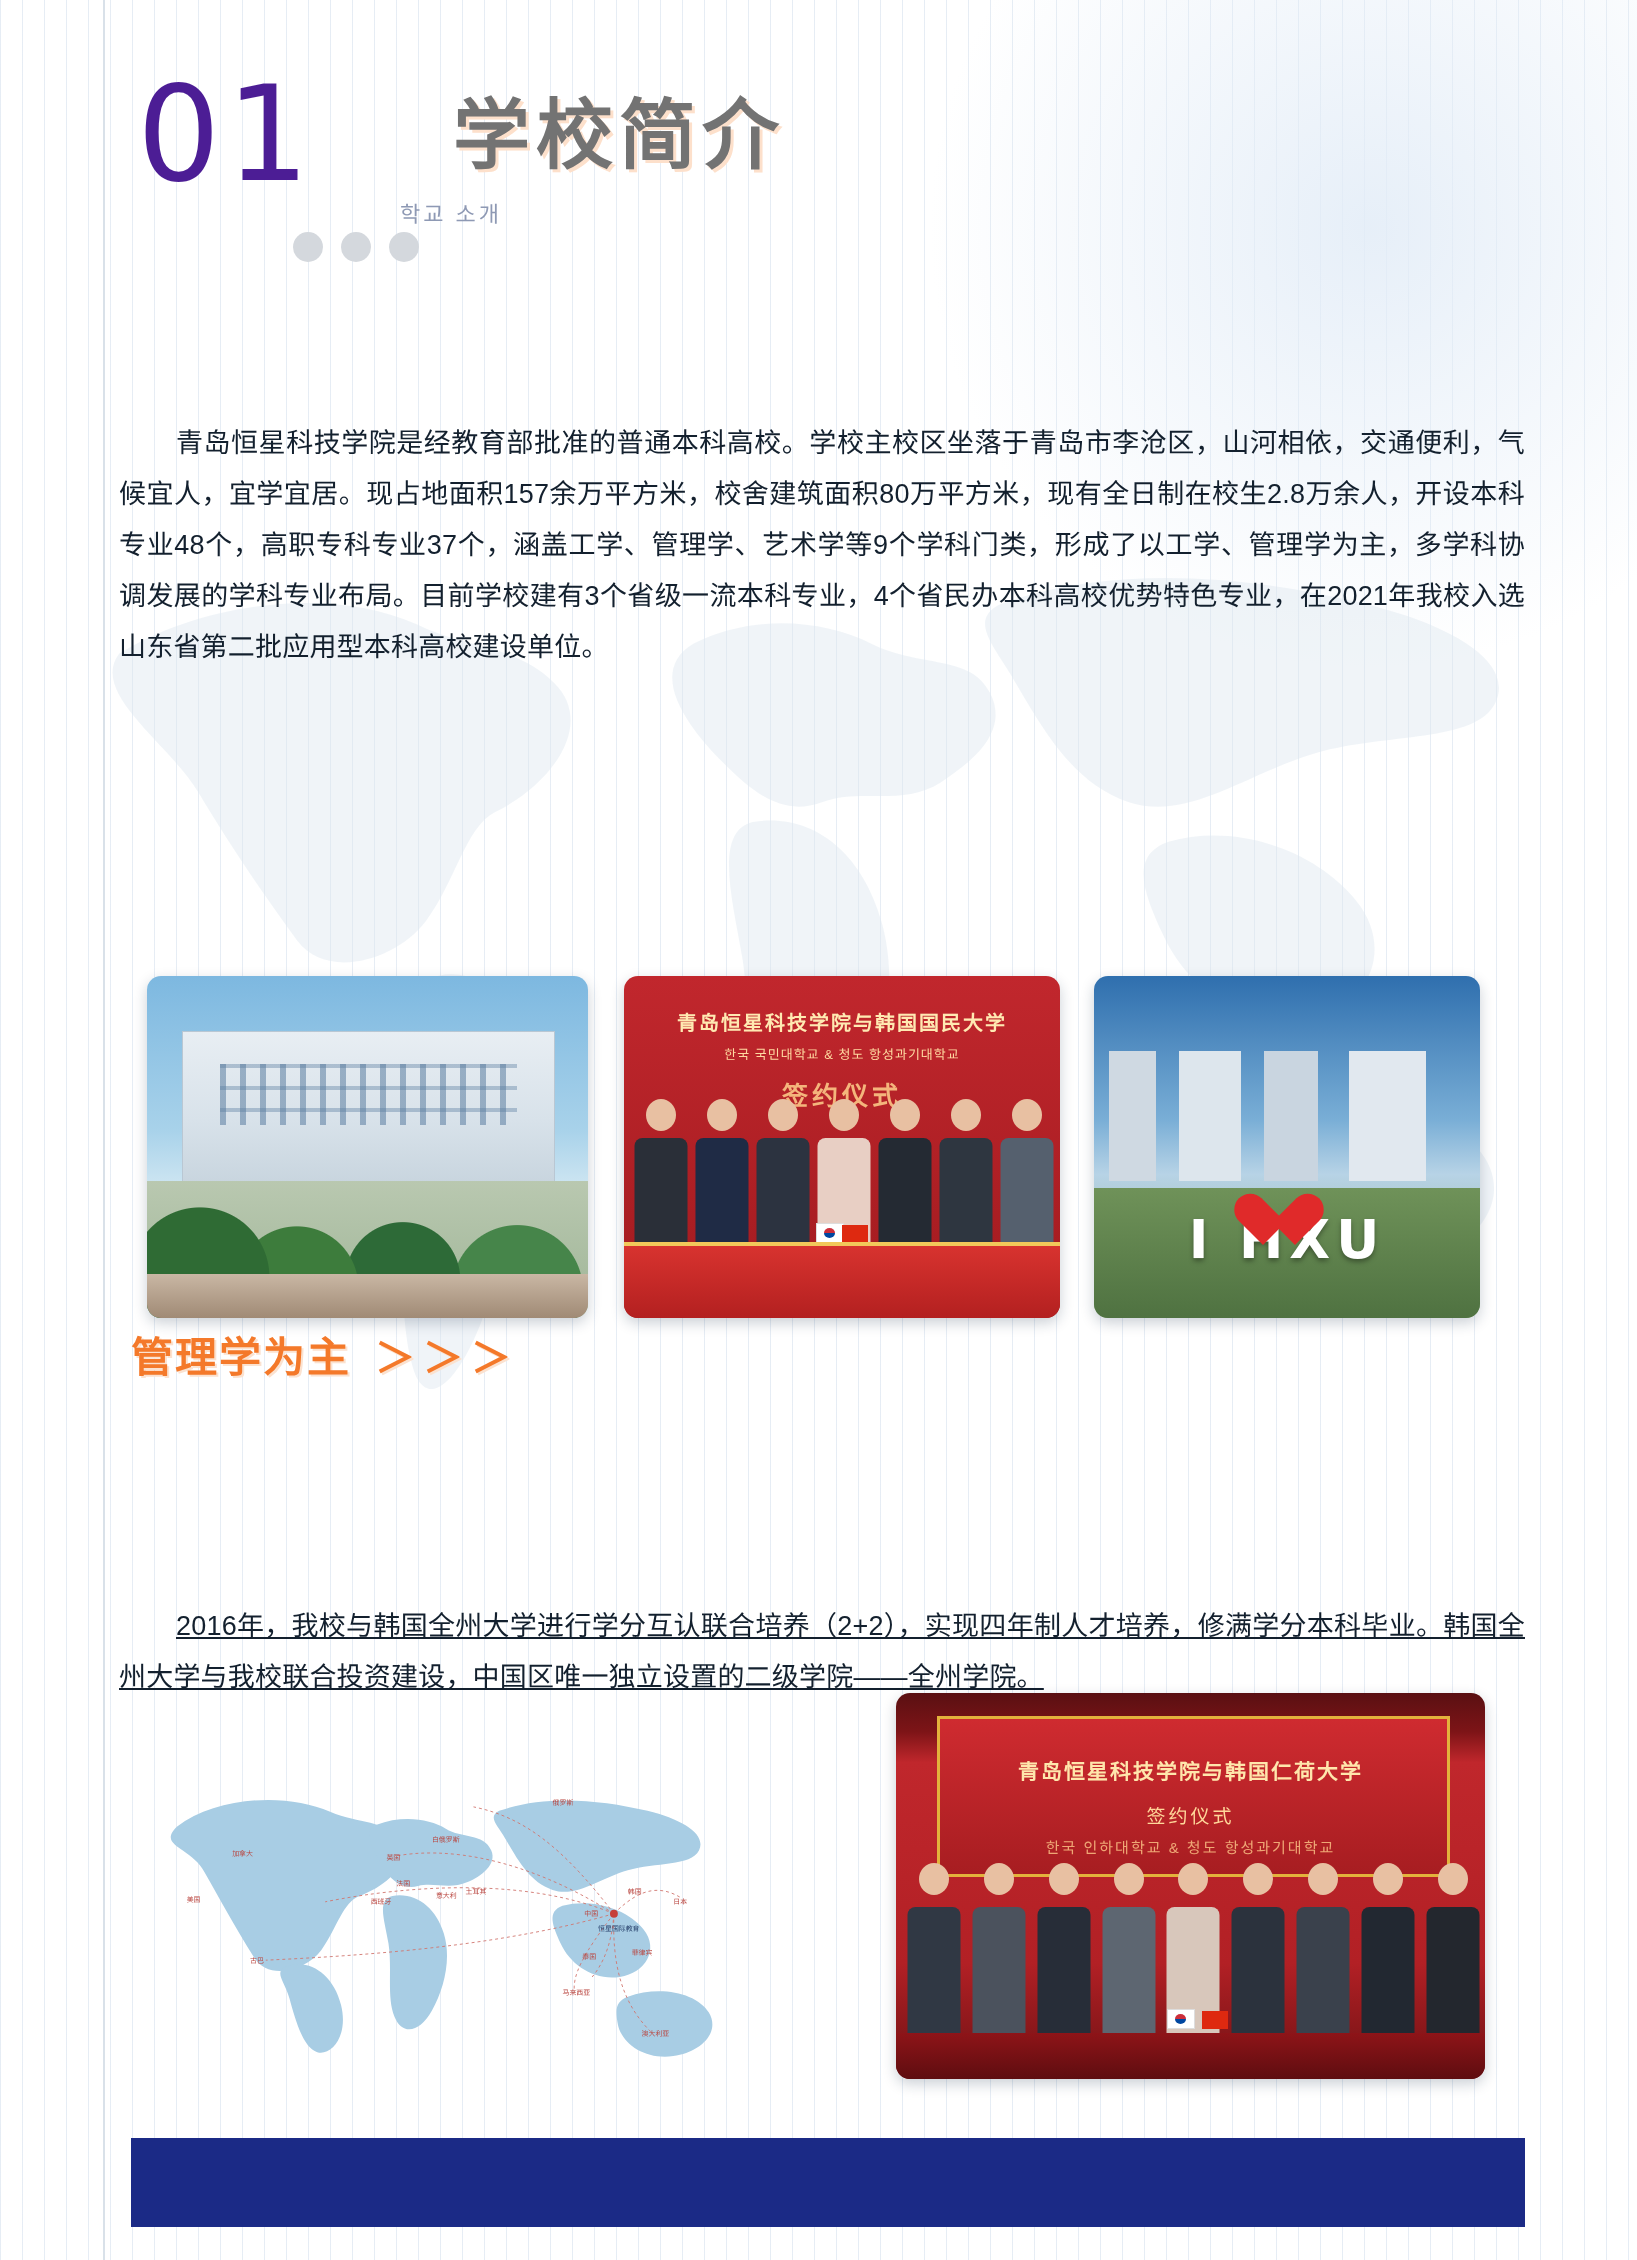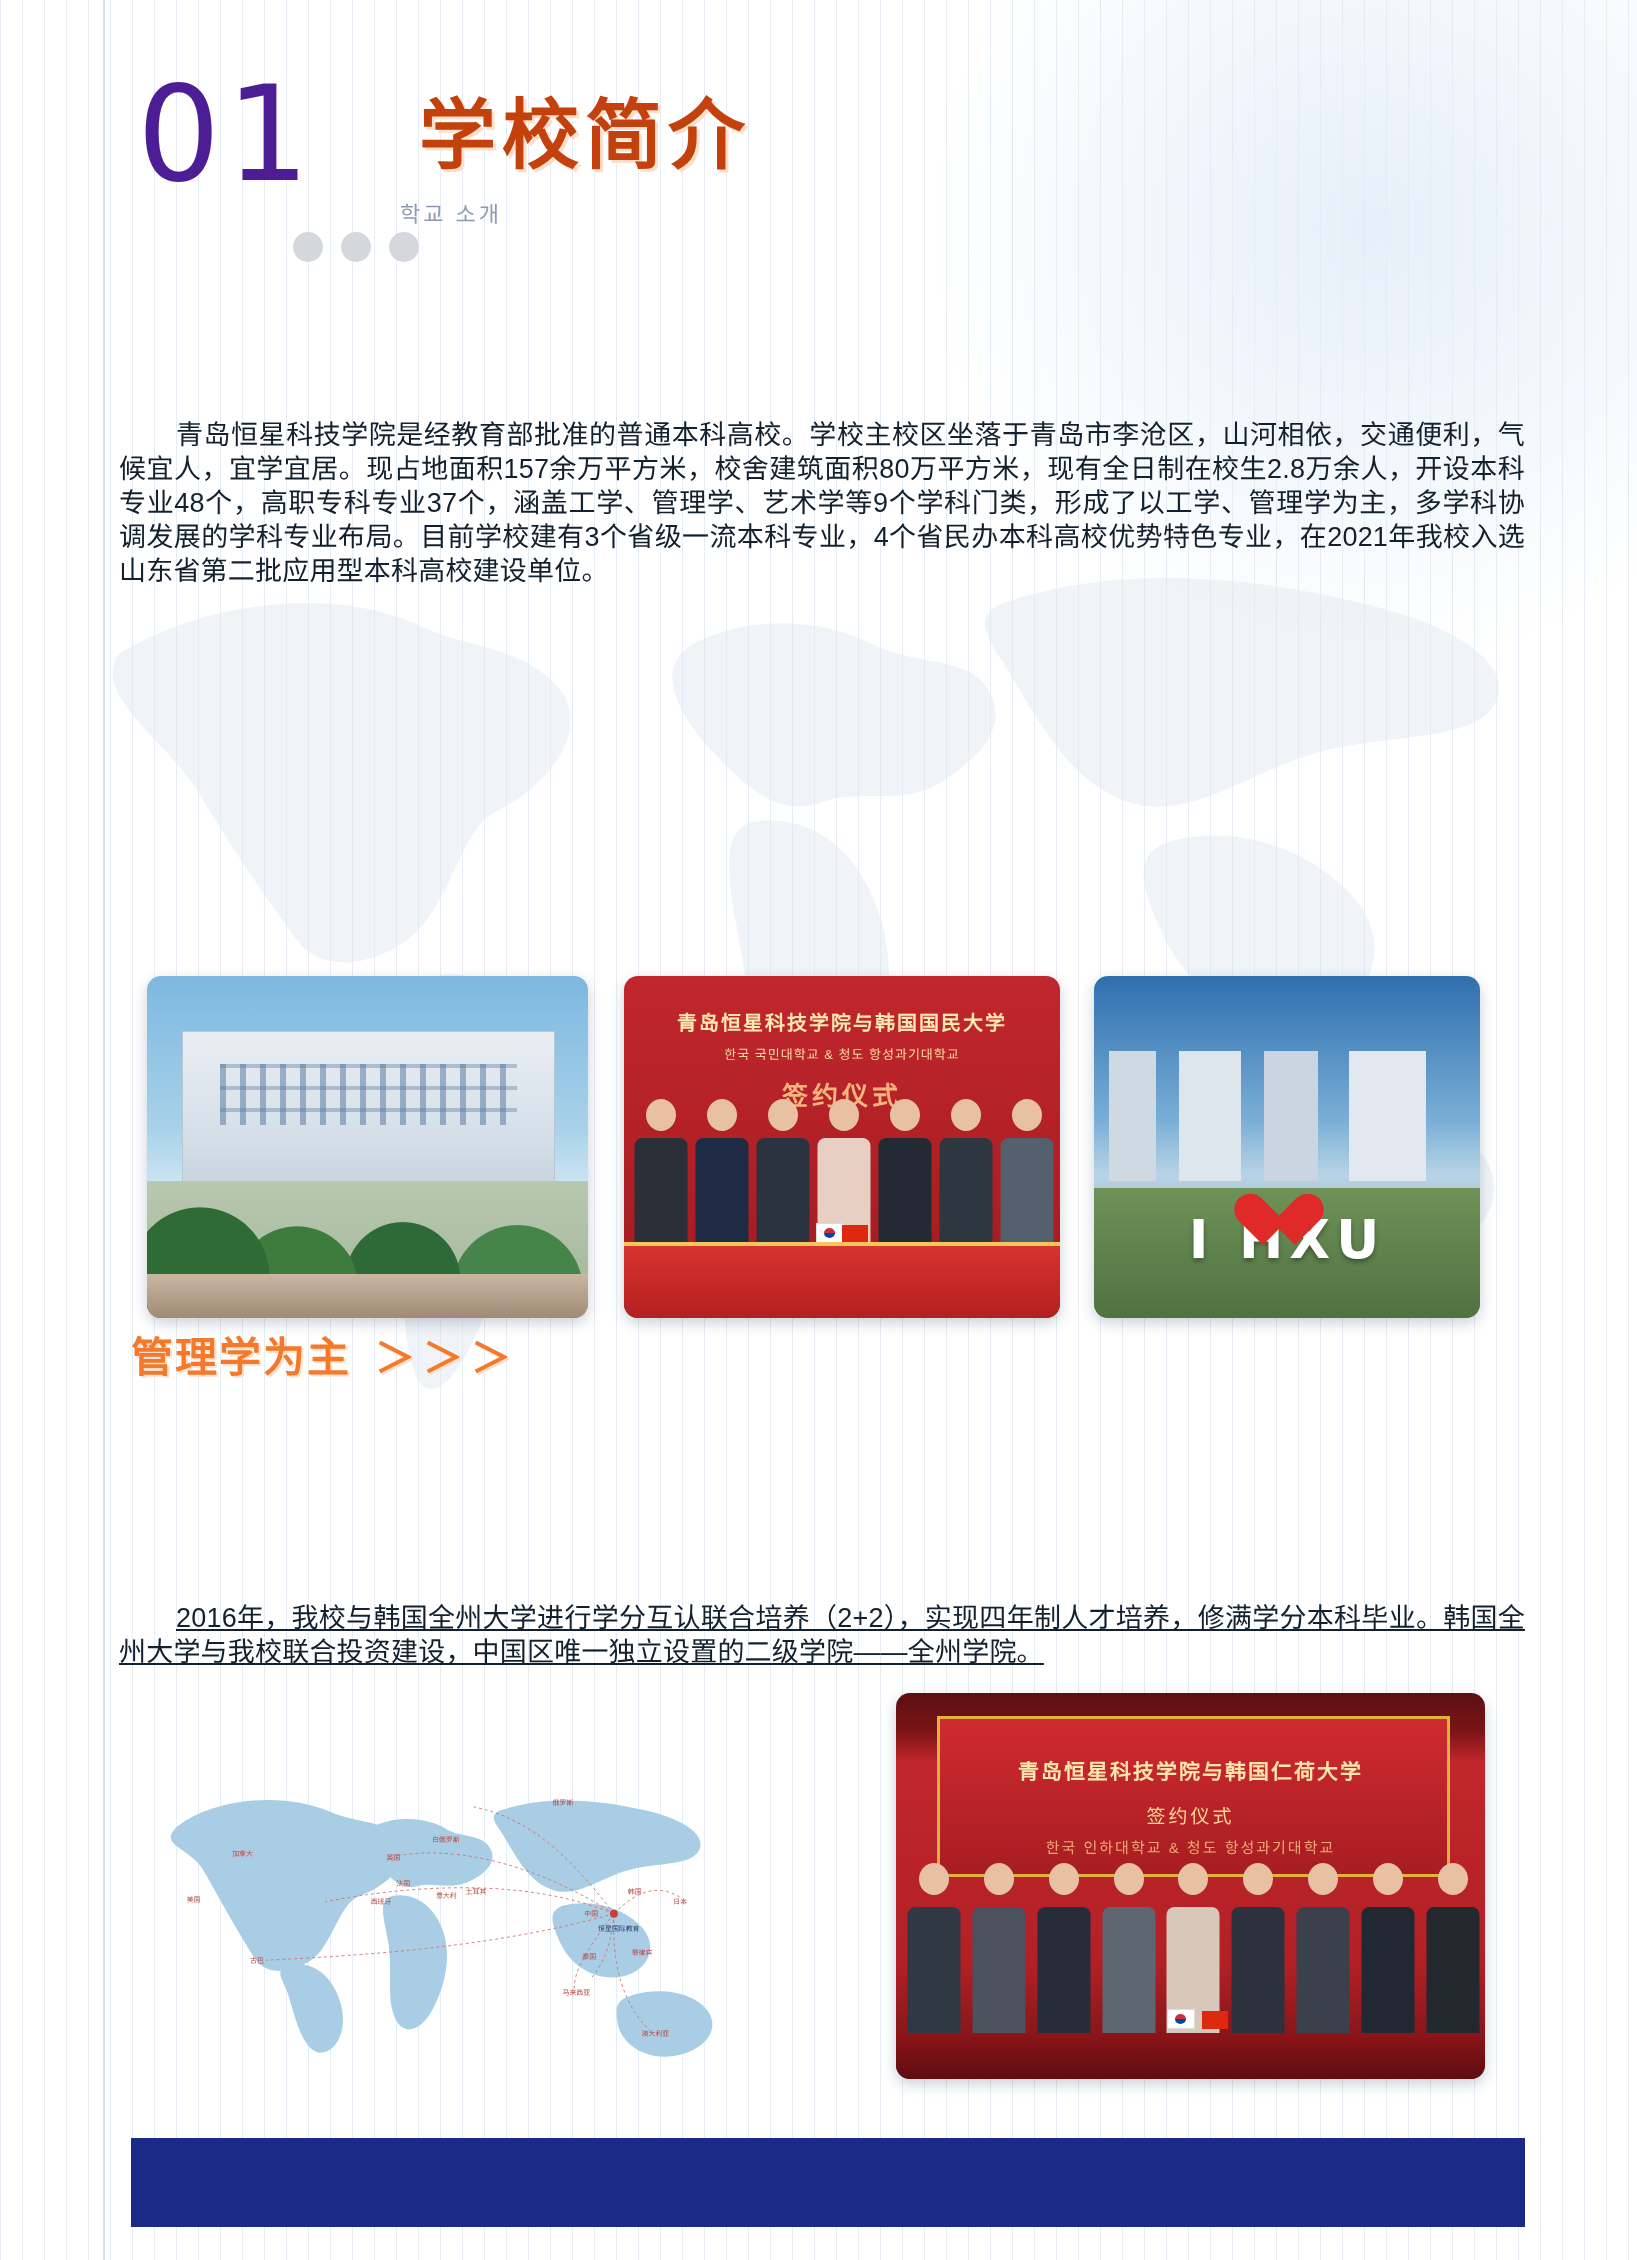--- a/index.html
+++ b/index.html
@@ -70,26 +70,26 @@
     top: 0;
     font-size: 131px;
     line-height: 131px;
     font-weight: 400;
     color: #4c1d95;
     letter-spacing: 6px;
     font-family: "DejaVu Sans", sans-serif;
   }
   .section-title {
     position: absolute;
-    left: 250px;
+    left: 284px;
     top: 24px;
     font-size: 77px;
     line-height: 85px;
     font-weight: bold;
-    color: #c2410c;
+    color: #737373;
     letter-spacing: 6px;
     text-shadow: 3px 3px 0 #fde0cb;
     padding-left: 40px;
   }
   .section-subtitle {
     position: absolute;
     left: 271px;
     top: 127px;
     font-size: 22px;
     color: #8e99b4;
@@ -109,21 +109,21 @@
     border-radius: 50%;
     background: #d4d8dd;
   }
 
   
   .para {
     position: absolute;
     left: 119px;
     width: 1406px;
     font-size: 27px;
-    line-height: 34px;
+    line-height: 51px;
     color: #13202e;
     text-align: justify;
     text-justify: inter-ideograph;
     letter-spacing: 0.2px;
   }
   .indent { text-indent: 57px; }
 
   #para1 { top: 391px; }
   #para2 { top: 703px; }
 

